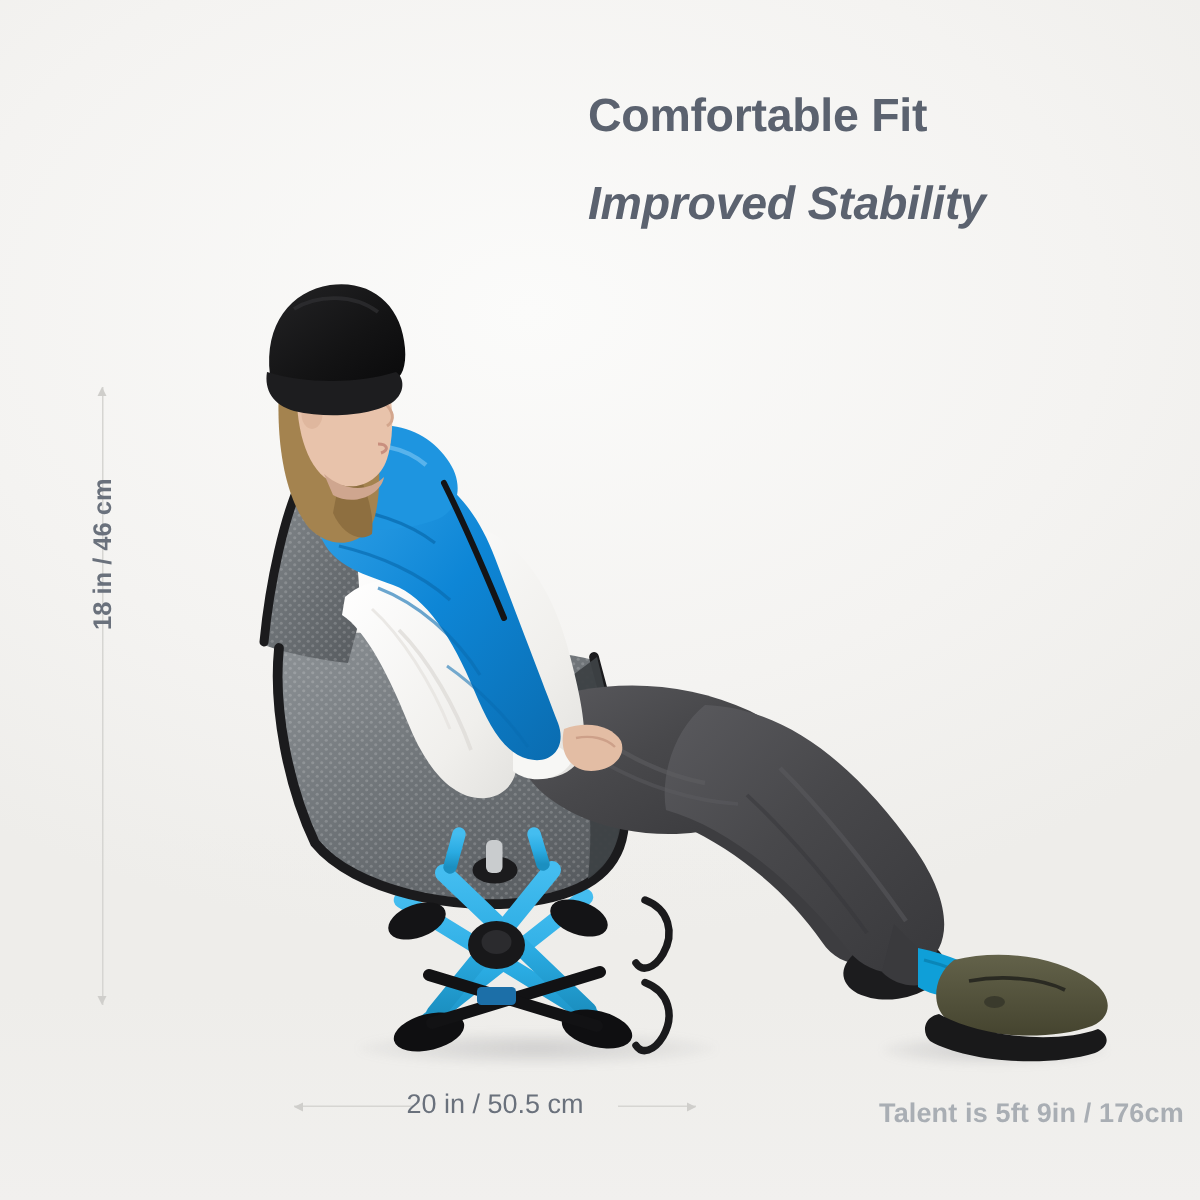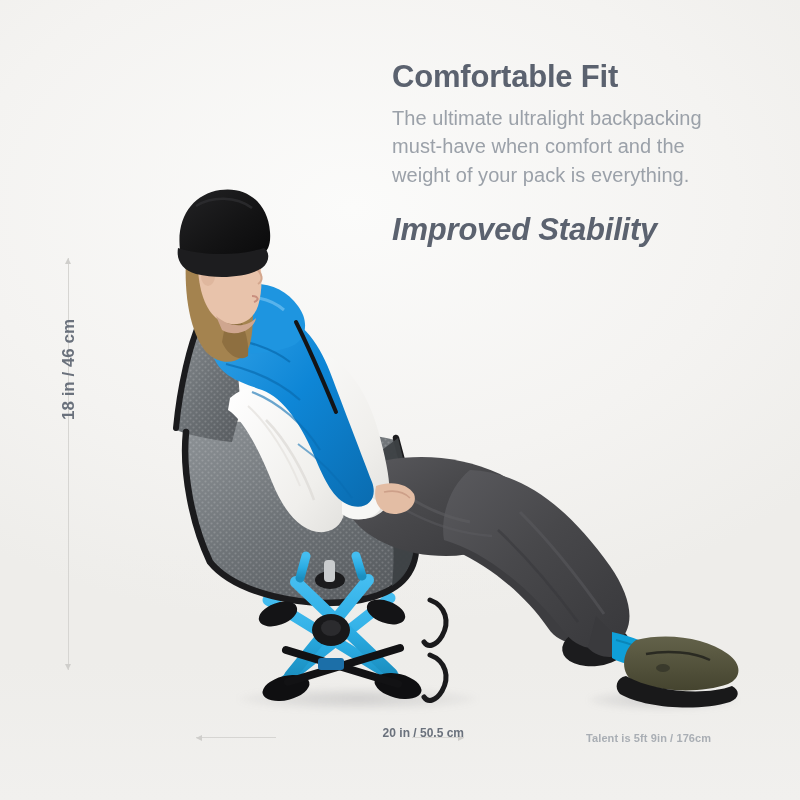--- a/index.html
+++ b/index.html
@@ -32,23 +32,23 @@
     transform:rotate(-90deg);transform-origin:center center;
     font-size:17px;font-weight:bold;color:#6a717c;white-space:nowrap;text-align:center;}
 
   .hdim{position:absolute;left:196px;top:737px;width:268px;height:2px;}
   .hdim .ln{position:absolute;top:0;height:1px;background:#d6d5d2;}
   .hdim .ln.l{left:0;width:80px;}
   .hdim .ln.r{right:0;width:52px;}
   .hdim .ar{position:absolute;top:-2.5px;width:0;height:0;border-top:3.5px solid transparent;border-bottom:3.5px solid transparent;}
   .hdim .ar.l{left:0;border-right:6px solid #cfcecb;}
   .hdim .ar.r{right:0;border-left:6px solid #cfcecb;}
-  .hlabel{position:absolute;left:196px;top:726px;width:268px;text-align:right;
-    font-size:12px;font-weight:bold;color:#6a717c;}
-  .talent{position:absolute;left:586px;top:732px;font-size:11px;color:#a9aeb4;font-weight:bold;letter-spacing:.1px;}
+  .hlabel{position:absolute;left:196px;top:726px;width:268px;text-align:center;
+    font-size:18px;font-weight:normal;color:#6a717c;}
+  .talent{position:absolute;left:586px;top:732px;font-size:18px;color:#a9aeb4;font-weight:bold;letter-spacing:.1px;}
 
   
   .gshadow{position:absolute;left:238px;top:688px;width:240px;height:22px;border-radius:50%;
     background:radial-gradient(ellipse at center,rgba(120,120,125,.26) 0%,rgba(120,120,125,.10) 52%,rgba(0,0,0,0) 76%);filter:blur(3px);}
   .gshadow2{position:absolute;left:588px;top:690px;width:150px;height:20px;border-radius:50%;
     background:radial-gradient(ellipse at center,rgba(120,120,125,.28) 0%,rgba(120,120,125,.10) 55%,rgba(0,0,0,0) 78%);filter:blur(3px);}
 
   svg.scene{position:absolute;left:0;top:0;width:800px;height:800px;}
 </style>
 </head>
@@ -278,20 +278,19 @@
     <div class="ar l"></div>
     <div class="ar r"></div>
   </div>
   <div class="hlabel">20 in / 50.5 cm</div>
 
   <div class="talent">Talent is 5ft 9in / 176cm</div>
 
   <div class="copy">
     <div>
       <h2 class="h">Comfortable Fit</h2>
-      <p class="p">The ultimate ultralight backpacking must-have when comfort and the weight of your pack is everything.</p>
     </div>
     <div class="blk2">
       <h2 class="h">Improved Stability</h2>
     </div>
   </div>
 
 </div>
 
 </body></html>

